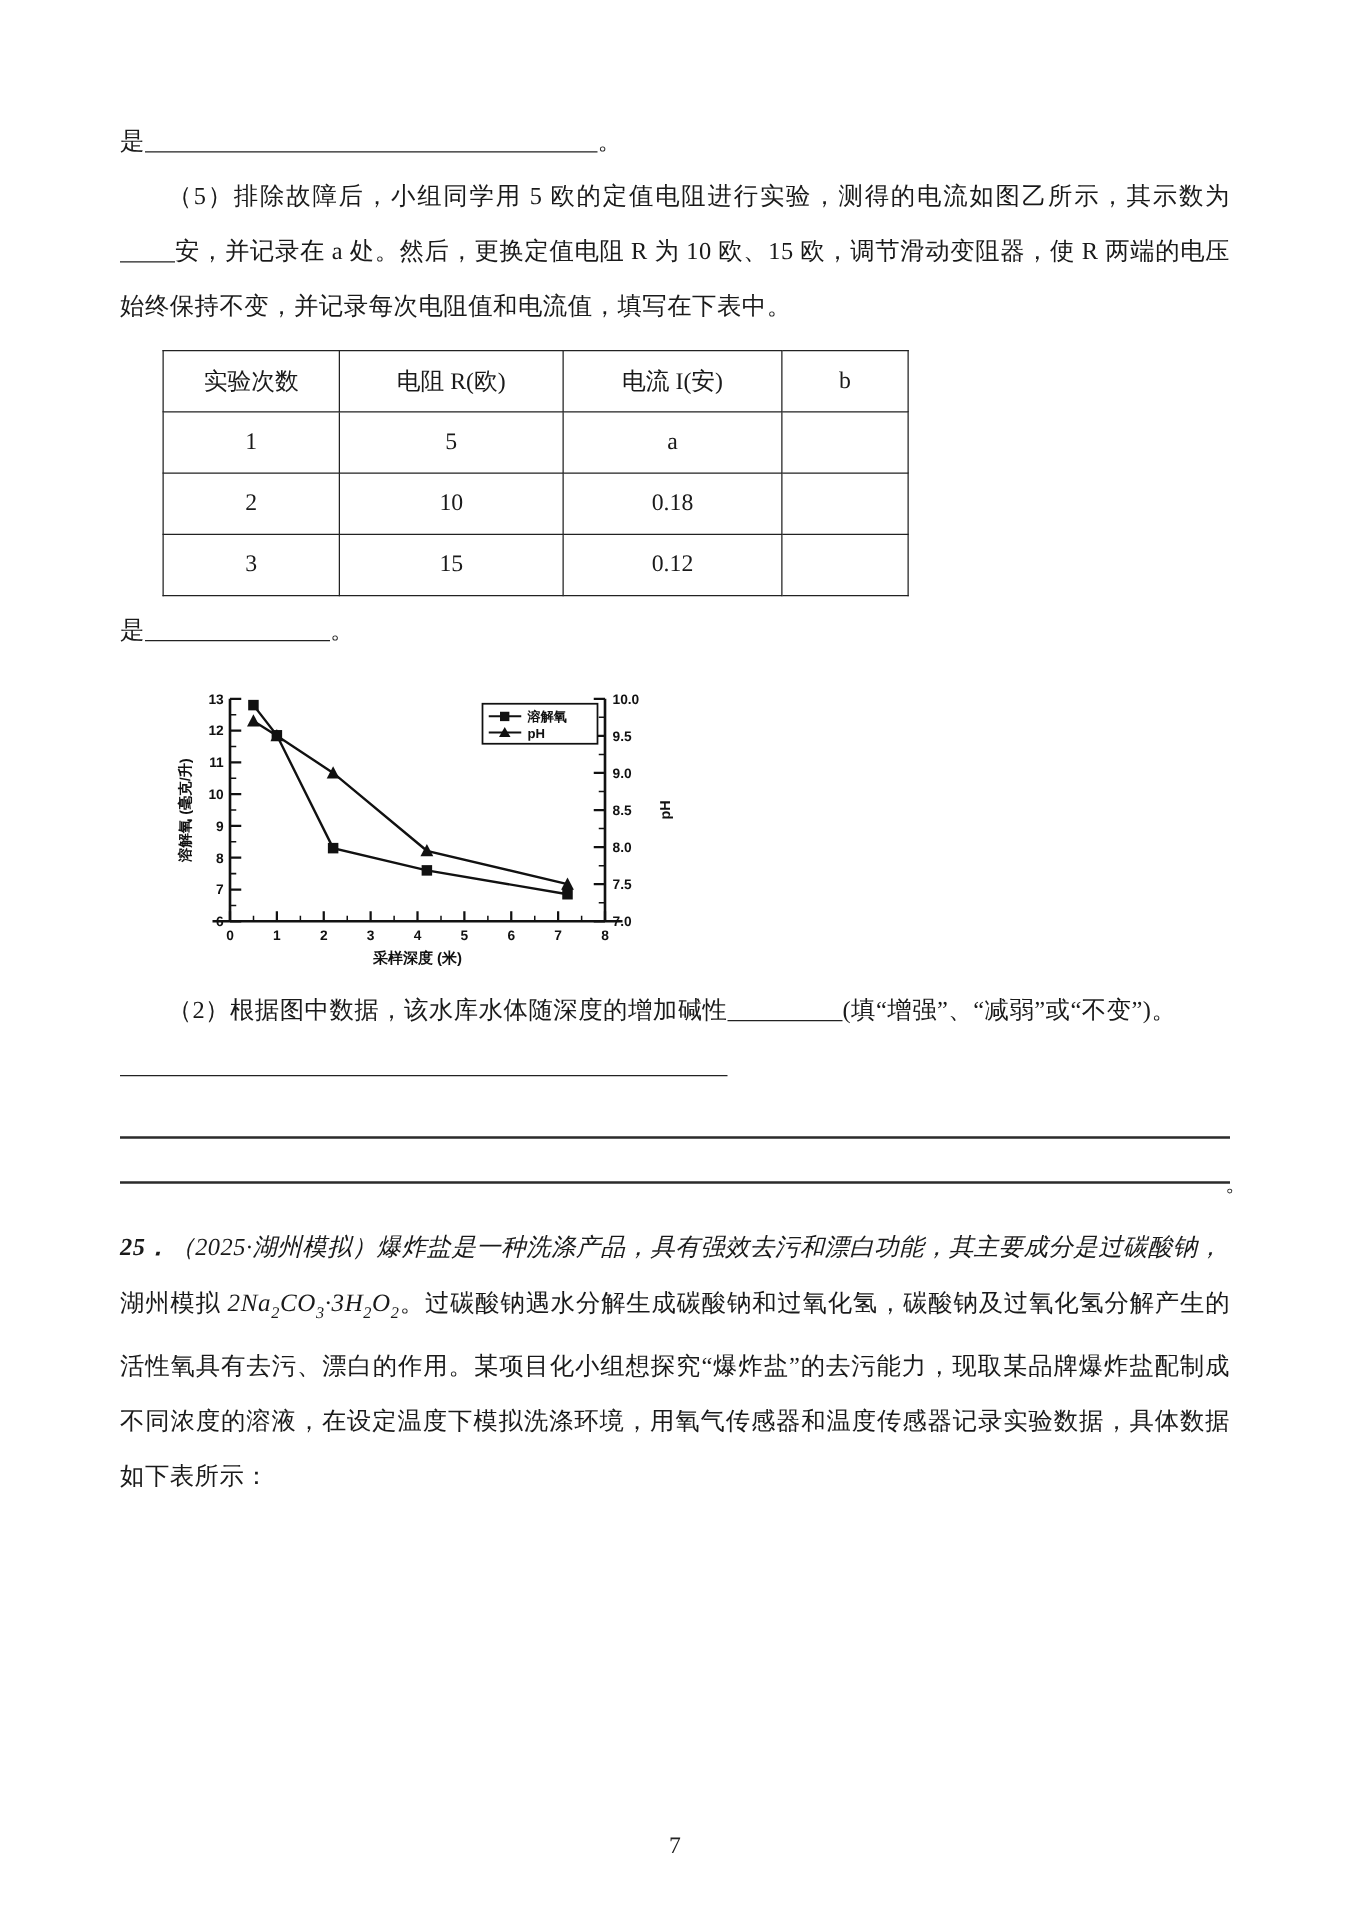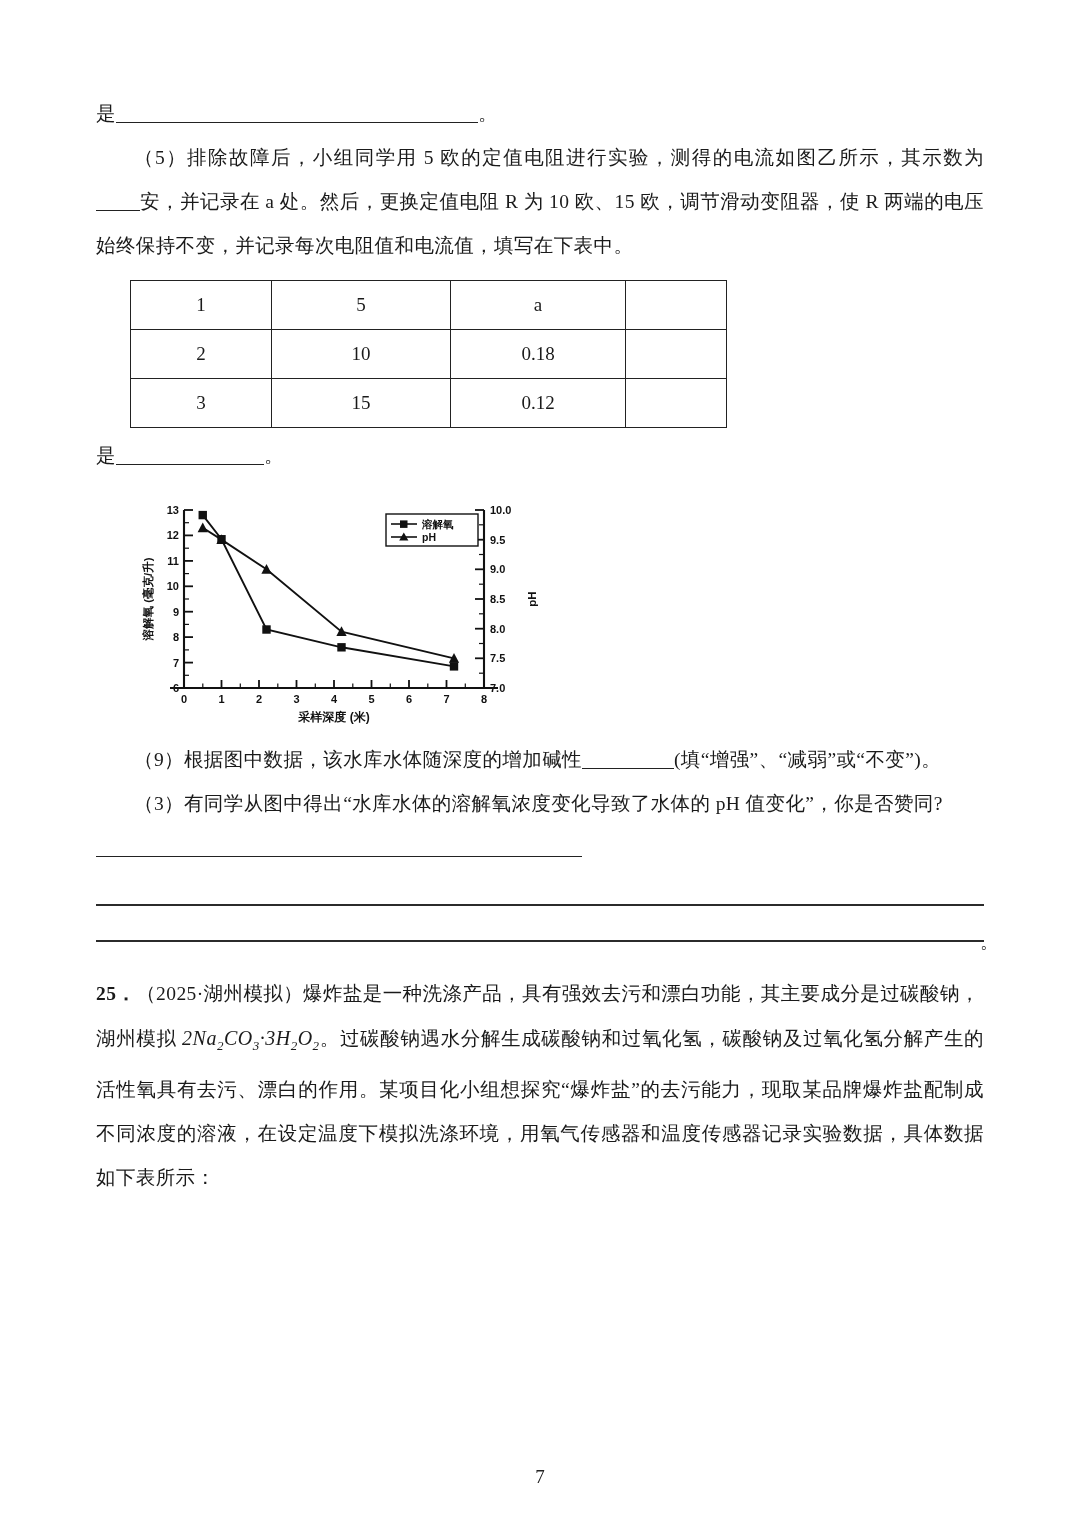--- a/index.html
+++ b/index.html
@@ -92,20 +92,26 @@
       <span>是</span><span class="blank b-360"></span><span>。</span>
     </p>
 
     <p class="para indent">
       <span>（5）排除故障后，小组同学用 5 欧的定值电阻进行实验，测得的电流如图乙所示，其示数为</span><span class="blank b-40"></span><span>安，并记录在 a 处。然后，更换定值电阻 R 为 10 欧、15 欧，调节滑动变阻器，使 R 两端的电压始终保持不变，并记录每次电阻值和电流值，填写在下表中。</span>
     </p>
 
     <div class="tbl-wrap">
       <table class="data-tbl">
         <tbody>
+          <tr>
+            <td class="c1">实验次数</td>
+            <td class="c2">电阻 R(欧)</td>
+            <td class="c3">电流  I(安)</td>
+            <td class="c4">b</td>
+          </tr>
           <tr>
             <td class="c1">1</td>
             <td class="c2">5</td>
             <td class="c3">a</td>
             <td class="c4"></td>
           </tr>
           <tr>
             <td class="c1">2</td>
             <td class="c2">10</td>
             <td class="c3">0.18</td>
@@ -260,38 +266,35 @@
 
           <line x1="259" y1="45" x2="285" y2="45" stroke="#111" stroke-width="1.6"></line>
           <polygon points="271.8,40.6 276.4,48.6 267.2,48.6" fill="#111"></polygon>
           <text x="290" y="49" font-family="Liberation Sans, sans-serif" font-size="10.5" font-weight="bold" fill="#111">pH</text>
         </g>
       </svg>
     </div>
 
 
     <p class="para indent">
-      <span>（9）根据图中数据，该水库水体随深度的增加碱性</span><span class="blank b-95"></span><span>(填“增强”、“减弱”或“不变”)。</span>
-    </p>
-
-    <p class="para indent">
-      <span>（3）有同学从图中得出“水库水体的溶解氧浓度变化导致了水体的 pH 值变化”，你是否赞同?</span>
-    </p>
+      <span>（2）根据图中数据，该水库水体随深度的增加碱性</span><span class="blank b-95"></span><span>(填“增强”、“减弱”或“不变”)。</span>
+    </p>
+
 
     <p class="para">
       <span class="blank b-218"></span><span class="blank b-250"></span>
     </p>
 
     <div class="rule-line"></div>
     <div class="rule-row">
       <div class="rule-line"></div>
       <span class="rule-end">。</span>
     </div>
 
-    <p class="para" style="margin-top:30px;">
+    <p class="para" style="margin-top:30px;font-style:italic;">
       <span class="qnum">25．</span><span>（2025·湖州模拟）</span><span>爆炸盐是一种洗涤产品，具有强效去污和漂白功能，其主要成分是过碳酸钠，</span>
     </p>
 
     <p class="para">
       <span>湖州模拟</span>&nbsp;<span class="formula"><span>2Na</span><sub>2</sub><span>CO</span><sub>3</sub><span>·</span><span>3H</span><sub>2</sub><span>O</span><sub>2</sub></span><span>。过碳酸钠遇水分解生成碳酸钠和过氧化氢，碳酸钠及过氧化氢分解产生的活性氧具有去污、漂白的作用。某项目化小组想探究“爆炸盐”的去污能力，现取某品牌爆炸盐配制成不同浓度的溶液，在设定温度下模拟洗涤环境，用氧气传感器和温度传感器记录实验数据，具体数据如下表所示：</span>
     </p>
 
   </div>
 
   <div class="pgnum">7</div>

